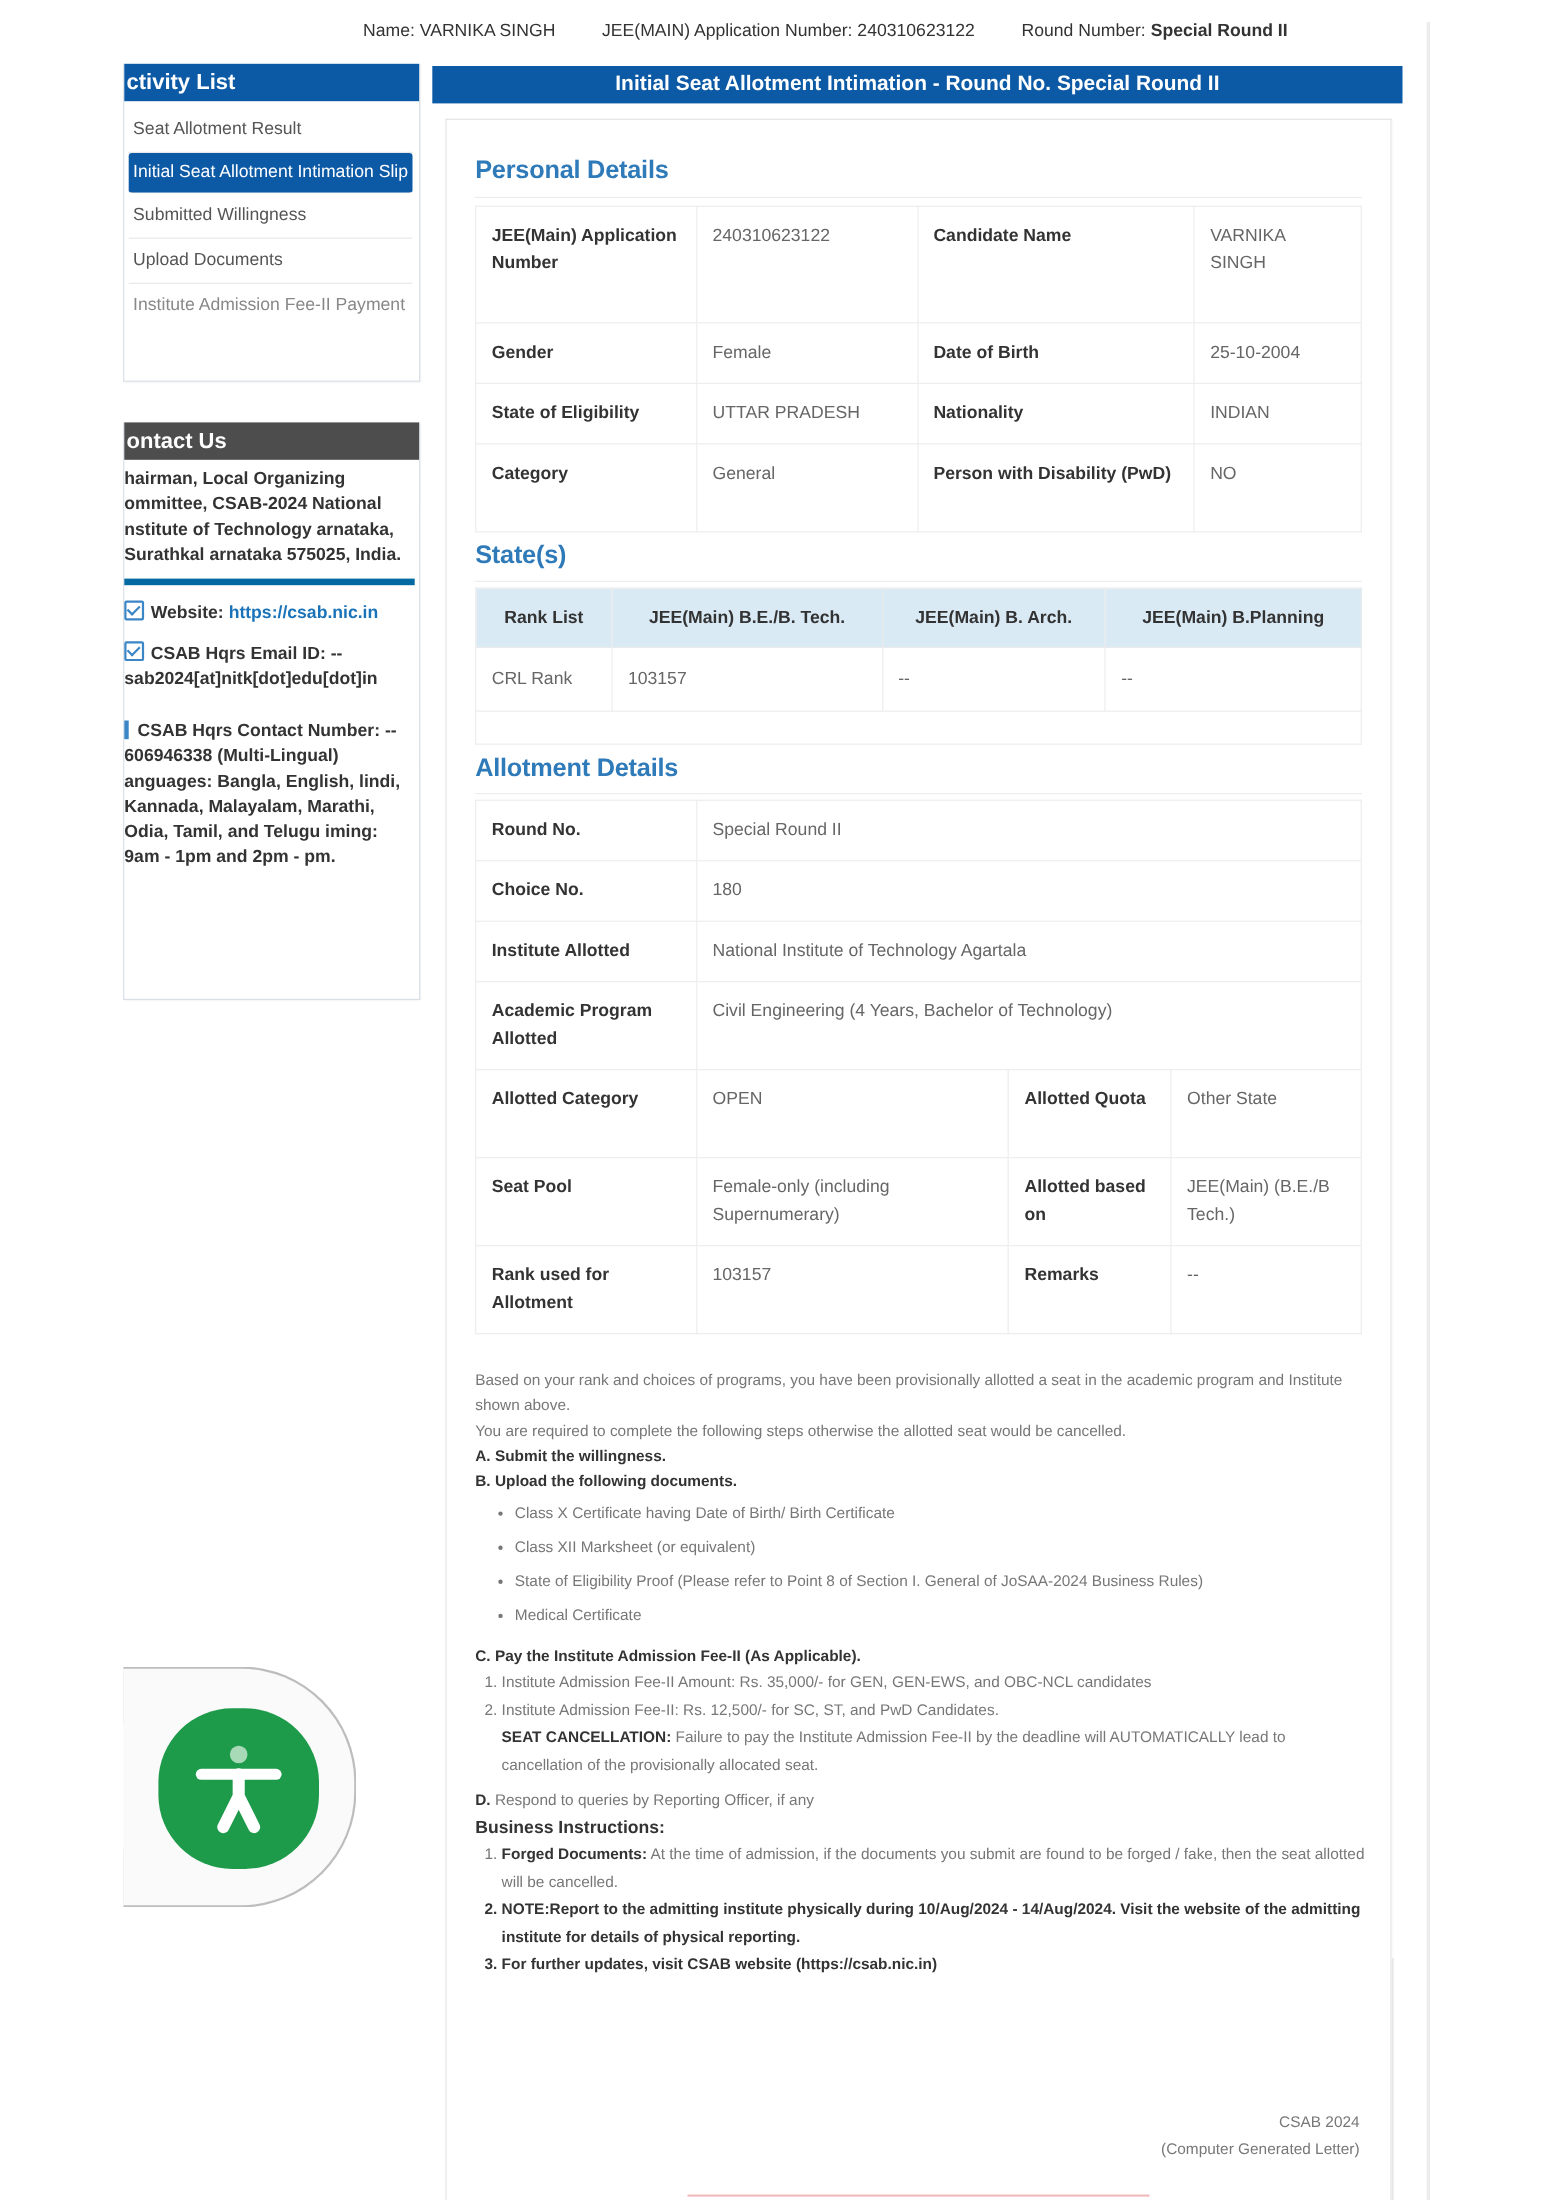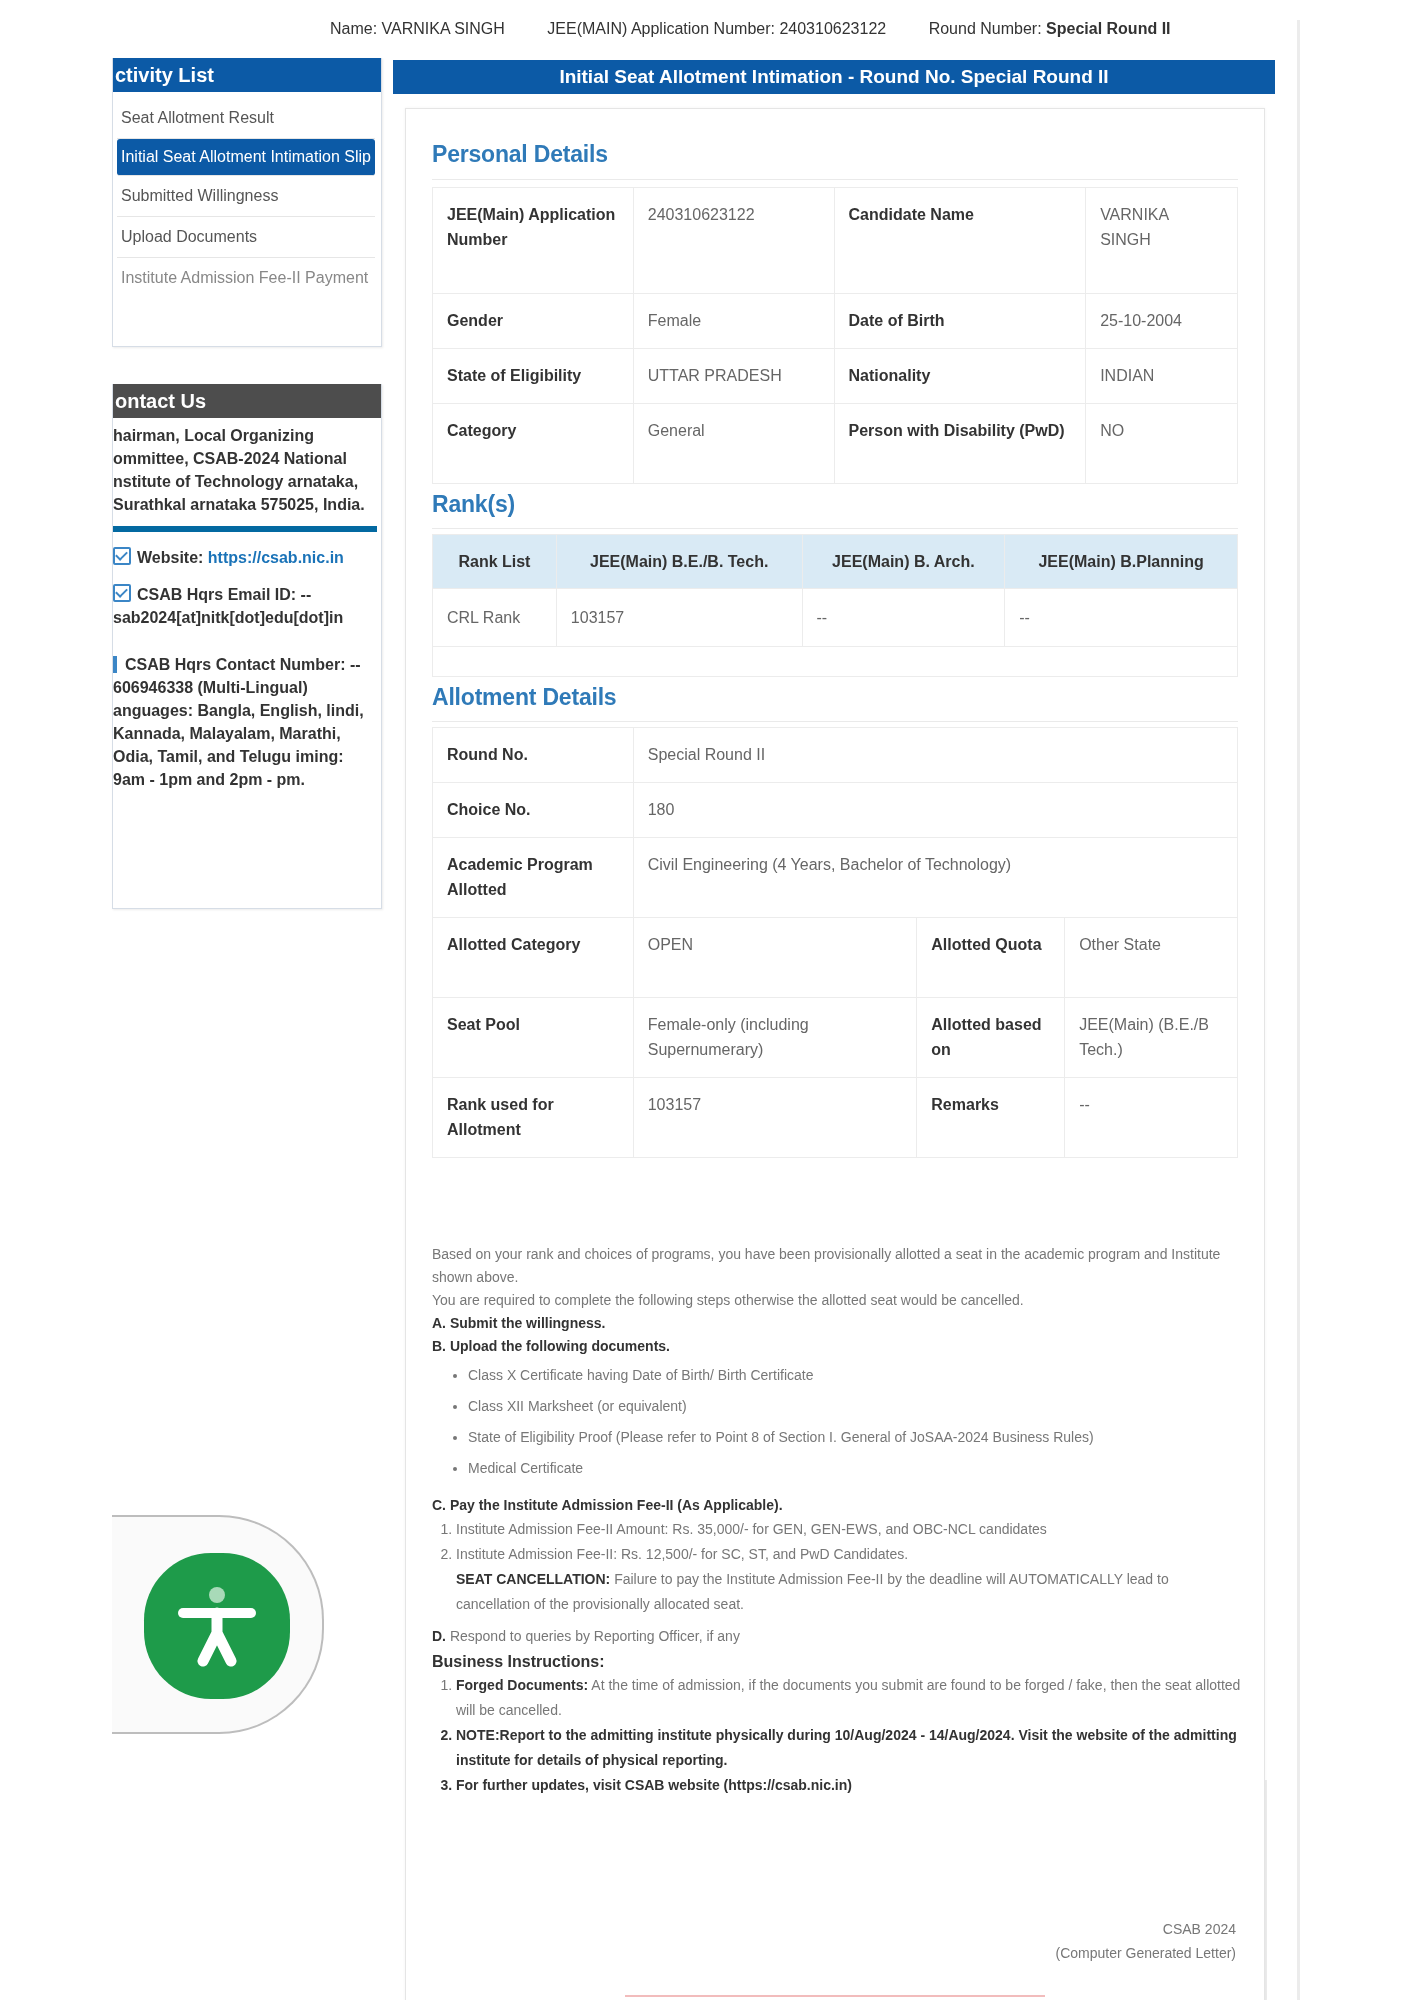--- a/index.html
+++ b/index.html
@@ -148,21 +148,21 @@
     </tr>
     <tr style="height:80px;">
       <td class="lbl">Category</td>
       <td class="val">General</td>
       <td class="lbl">Person with Disability (PwD)</td>
       <td class="val">NO</td>
     </tr>
   </tbody>
     </table>
 
-  <div class="sec-title" style="top:382px;">Rank(s)</div>
+  <div class="sec-title" style="top:382px;">State(s)</div>
   <div class="sec-rule" style="top:419px;"></div>
   <table class="grid rank" style="top:425px;">
     <colgroup>
         <col style="width:124px">
         <col style="width:246px">
         <col style="width:203px">
         <col style="width:233px">
       </colgroup>
     <tbody>
         <tr>
@@ -193,20 +193,24 @@
         <col style="width:173px">
       </colgroup>
     <tbody>
         <tr style="height:55px;">
       <td class="lbl">Round No.</td>
       <td class="val" colspan="3">Special Round II</td>
     </tr>
     <tr style="height:55px;">
       <td class="lbl">Choice No.</td>
       <td class="val" colspan="3">180</td>
+    </tr>
+    <tr style="height:55px;">
+      <td class="lbl">Institute Allotted</td>
+      <td class="val" colspan="3">National Institute of Technology Agartala</td>
     </tr>
     <tr style="height:80px;">
       <td class="lbl">Academic Program Allotted</td>
       <td class="val" colspan="3">Civil Engineering (4 Years, Bachelor of Technology)</td>
     </tr>
     <tr style="height:80px;">
       <td class="lbl">Allotted Category</td>
       <td class="val">OPEN</td>
       <td class="lbl">Allotted Quota</td>
       <td class="val">Other State</td>

